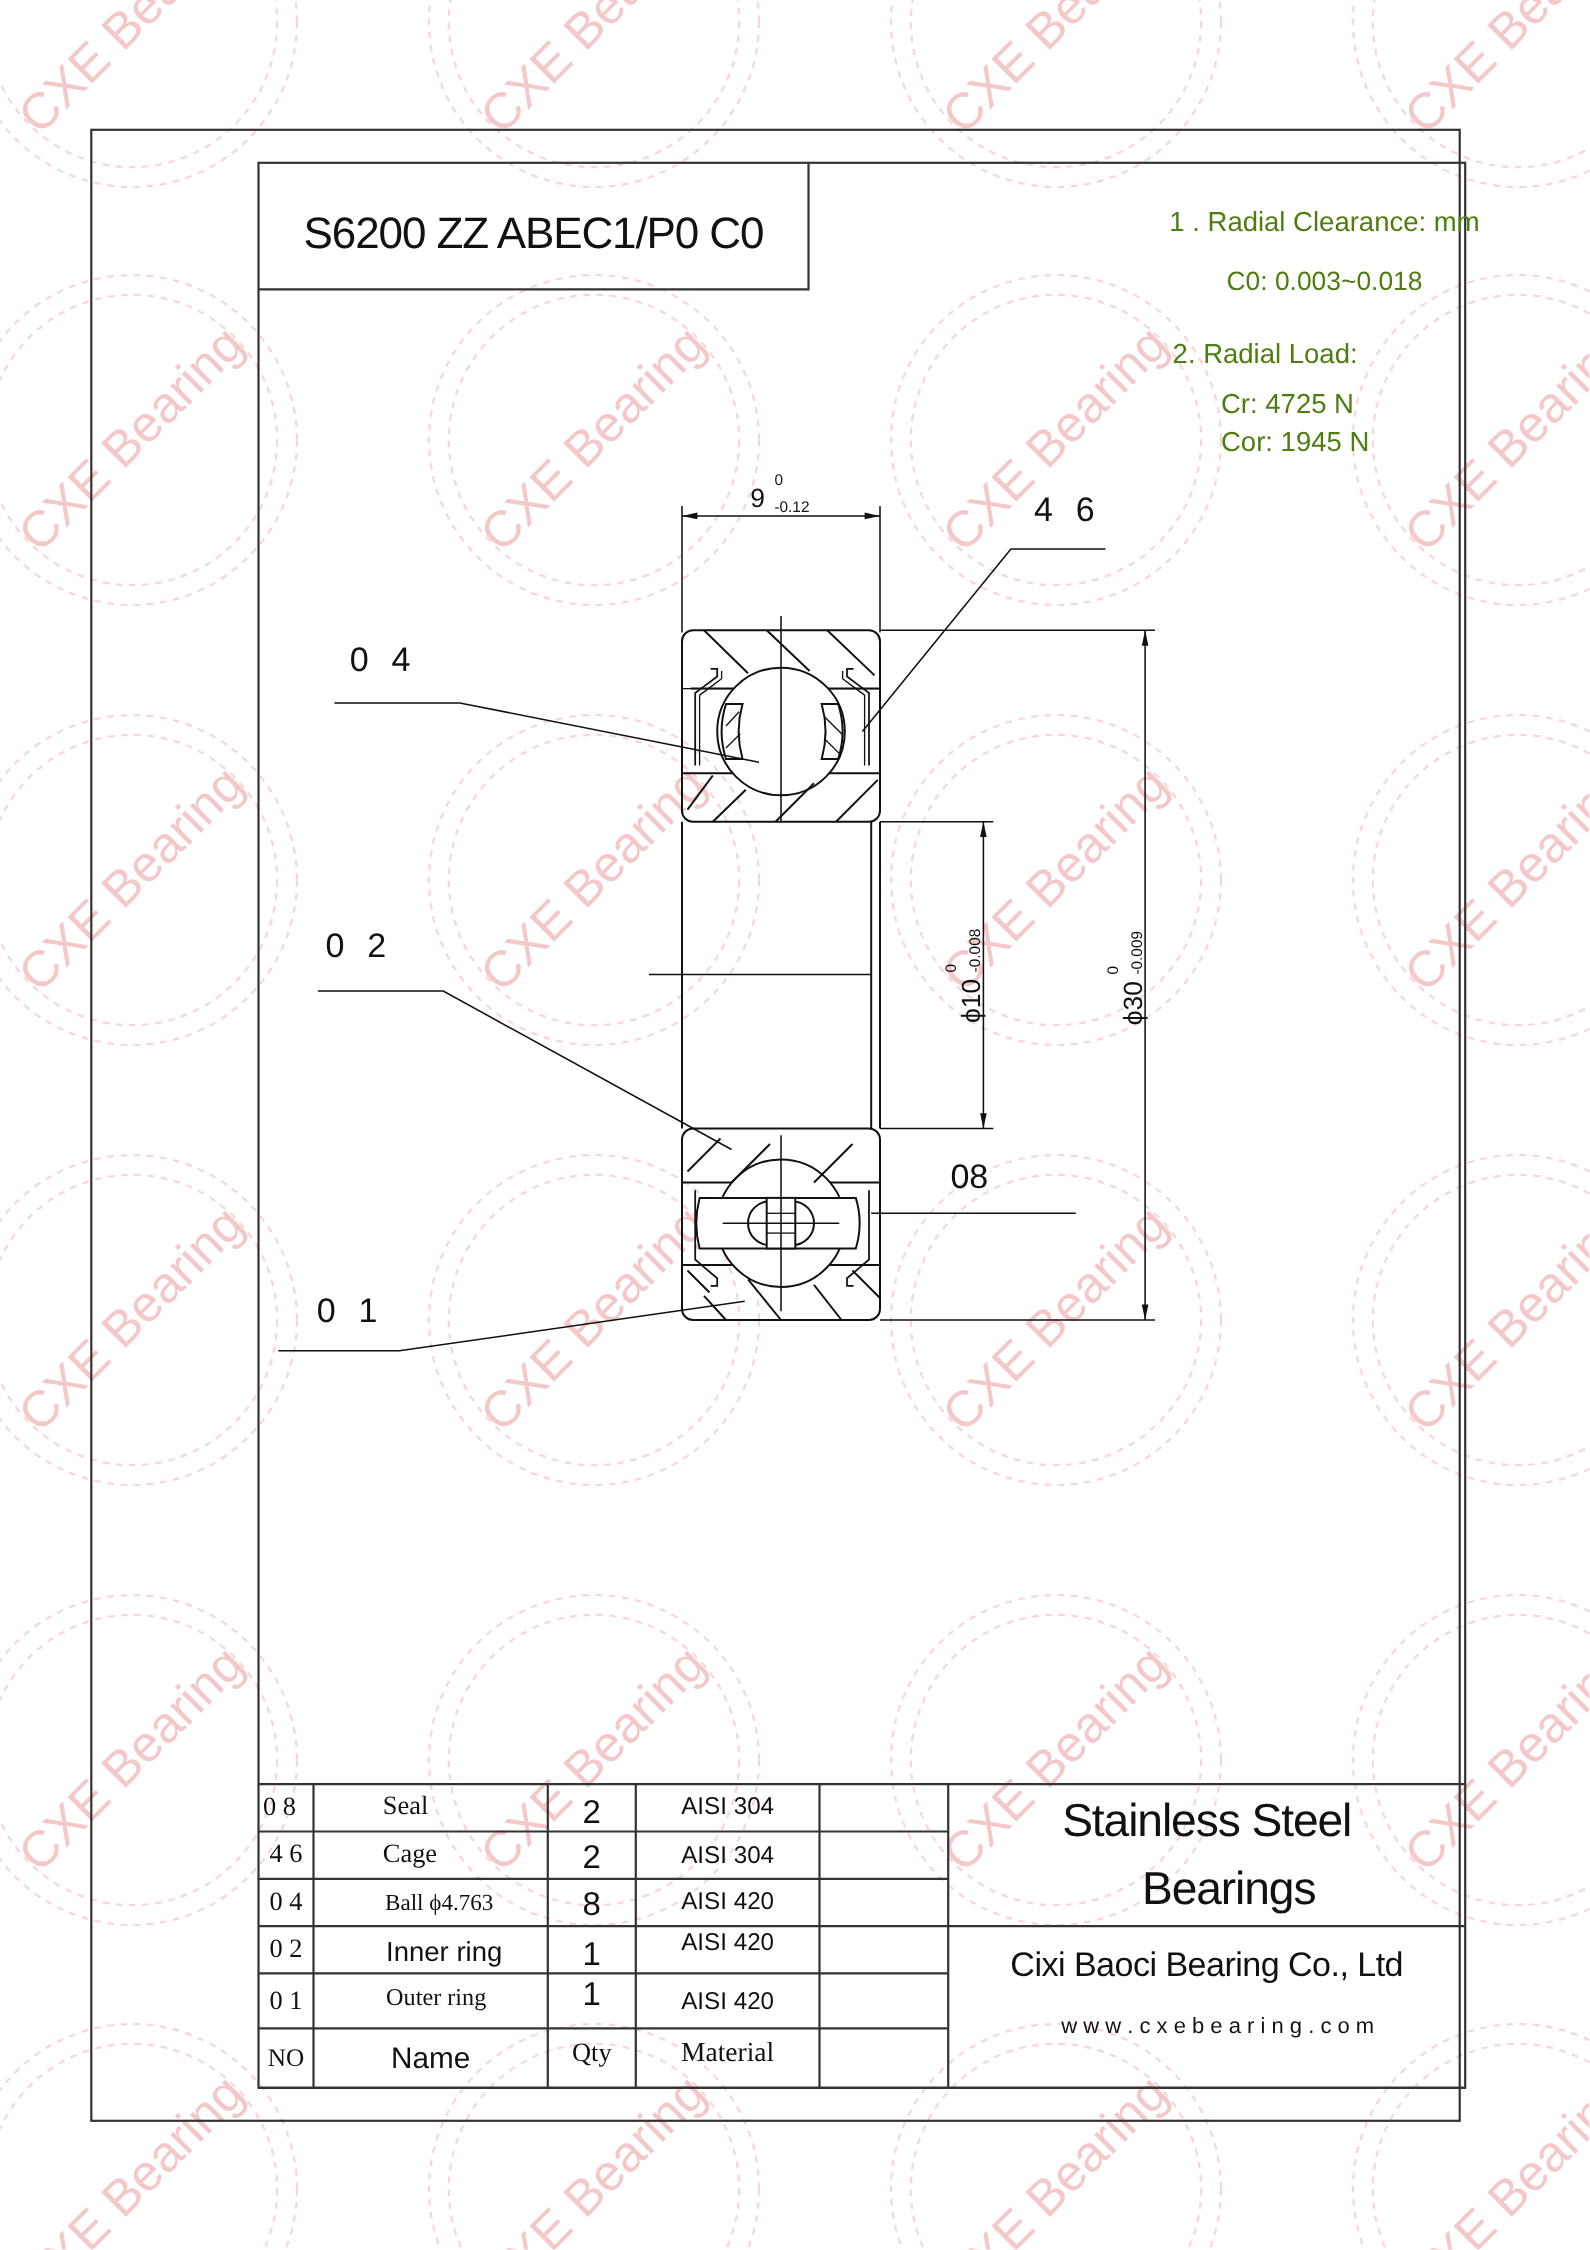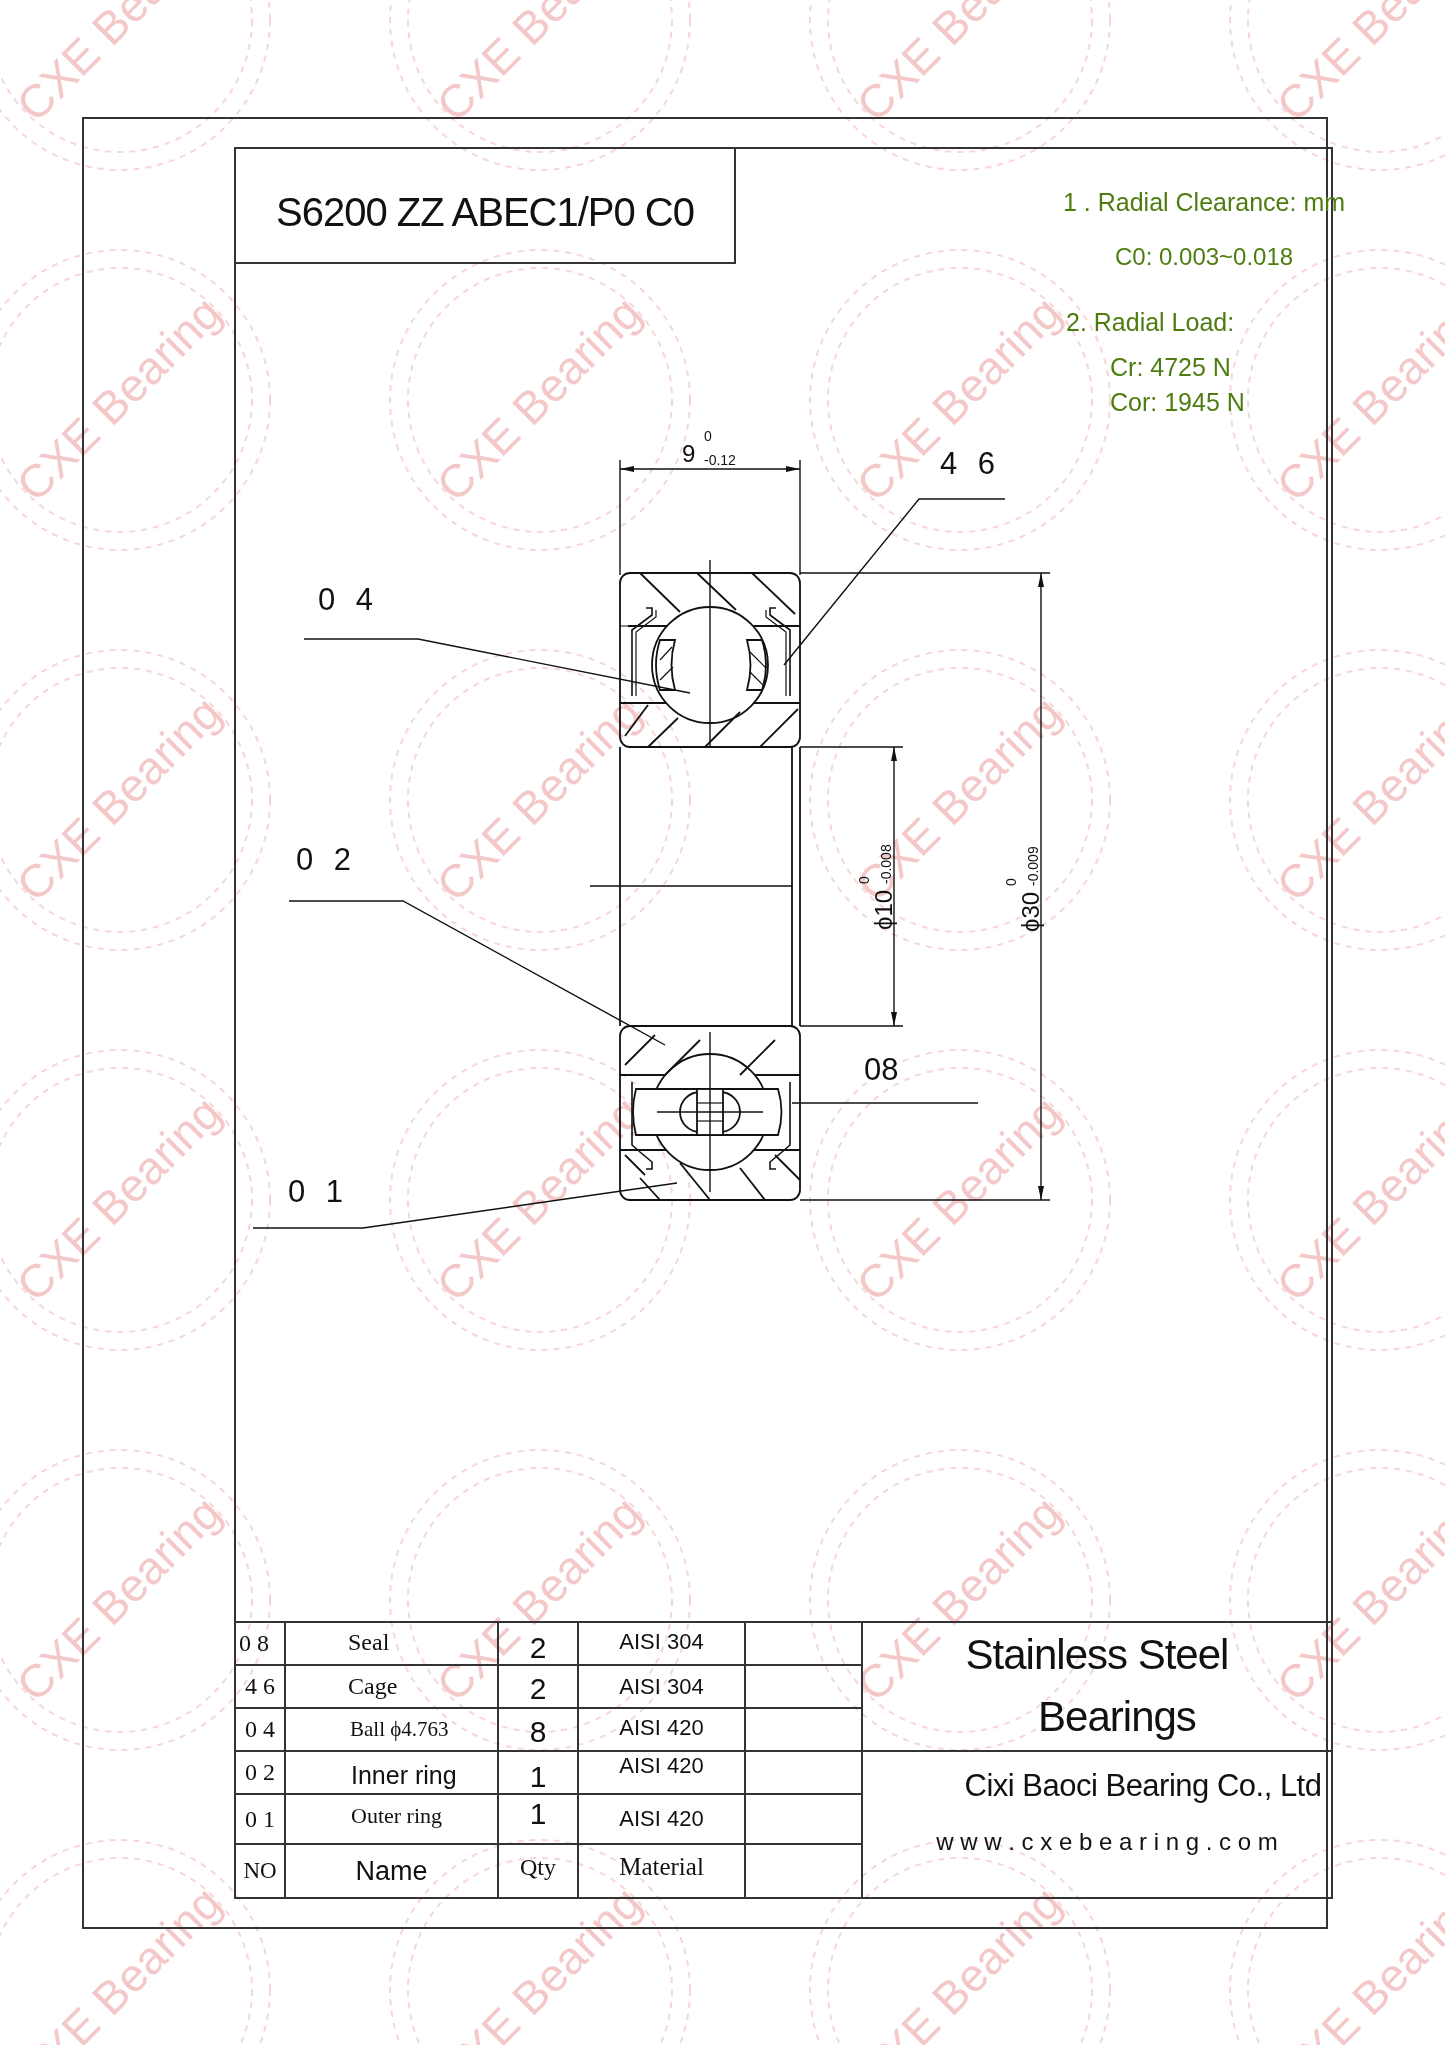--- a/index.html
+++ b/index.html
@@ -232,15 +232,15 @@
 
   <div class="cell serif" style="left:235px; top:1844px; width:50px; height:54px; justify-content:center; font-size:23px;">NO</div>
   <div class="cell sans" style="left:285px; top:1844px; width:213px; height:54px; justify-content:center; font-size:27px;">Name</div>
   <div class="cell serif" style="left:498px; top:1840px; width:80px; height:54px; justify-content:center; font-size:24px;">Qty</div>
   <div class="cell serif" style="left:578px; top:1840px; width:167px; height:54px; justify-content:center; font-size:25px;">Material</div>
 </div>
 
 <div class="abs" style="left:862px; top:1622px; width:470px; height:276px;">
   <div class="cell sans" style="left:0; top:8px; width:470px; height:50px; justify-content:center; font-size:42px; letter-spacing:-1px;">Stainless Steel</div>
   <div class="cell sans" style="left:0; top:70px; width:510px; height:50px; justify-content:center; font-size:42px; letter-spacing:-1px;">Bearings</div>
-  <div class="cell sans" style="left:0; top:142px; width:470px; height:44px; justify-content:center; font-size:31px; letter-spacing:-0.5px;padding-left:46px;">Cixi Baoci Bearing Co., Ltd</div>
-  <div class="cell sans" style="left:10px; top:200px; width:470px; height:40px; justify-content:center; font-size:24px;">w w w . c x e b e a r i n g . c o m</div>
+  <div class="cell sans" style="left:0; top:142px; width:470px; height:44px; justify-content:center; font-size:31px; letter-spacing:-0.5px;">Cixi Baoci Bearing Co., Ltd</div>
+  <div class="cell sans" style="left:10px; top:200px; width:470px; height:40px; justify-content:center; font-size:20px;">w w w . c x e b e a r i n g . c o m</div>
 </div>
 
 </body></html>

